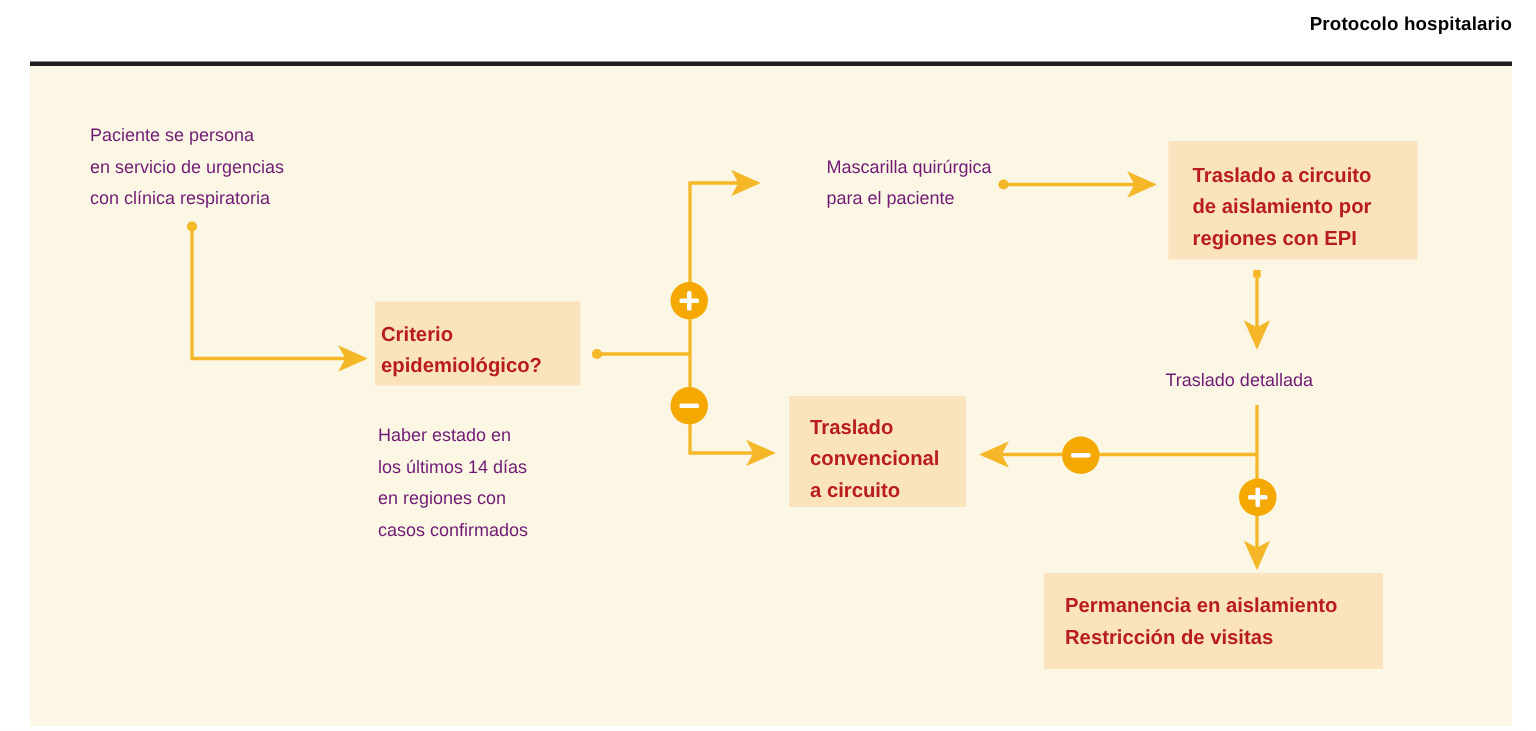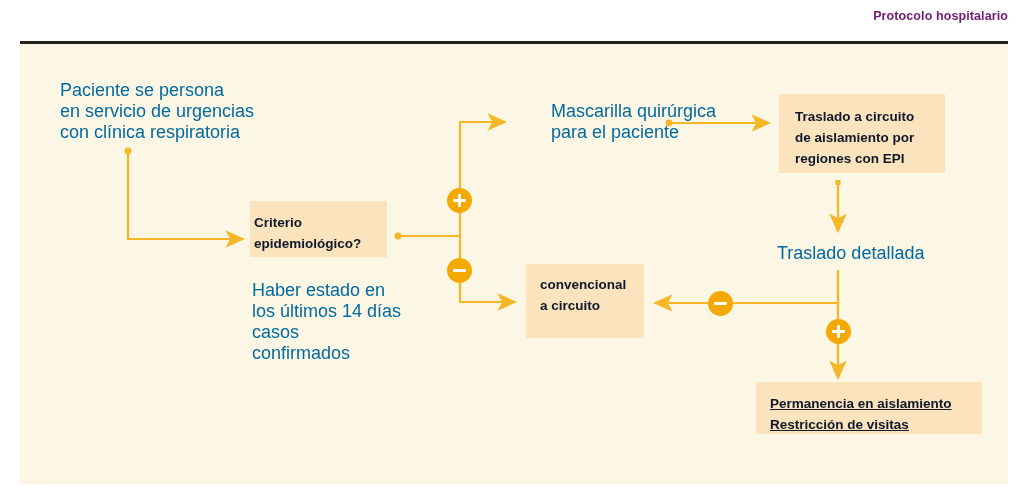--- a/index.html
+++ b/index.html
@@ -1,42 +1,42 @@
 <!DOCTYPE html>
 <html><head>
 <meta charset="utf-8">
 <style>
   html,body{margin:0;padding:0;background:#ffffff;}
   body{width:1024px;height:487px;position:relative;overflow:hidden;
        font-family:"Liberation Sans","DejaVu Sans",sans-serif;}
 
   #header-title{position:absolute;top:9px;right:16px;font-size:12.5px;
-    font-weight:bold;color:#701a75;letter-spacing:.1px;}
+    font-weight:bold;color:#000000;letter-spacing:.1px;}
 
   #canvas{position:absolute;left:20px;top:44px;width:988px;height:440px;
     background:#fbf7e4;}
   #top-rule{position:absolute;left:20px;top:41px;width:988px;height:3px;
     background:#221f1c;}
 
   .svg-layer{position:absolute;left:0;top:0;width:1024px;height:487px;
     pointer-events:none;}
 
   .node{position:absolute;box-sizing:border-box;}
   .boxed{background:#fae3bd;}
-  .txt-bold{font-weight:bold;color:#0f172a;font-size:13.5px;line-height:21px;}
-  .txt-plain{color:#0369a1;font-size:18px;line-height:21px;}
+  .txt-bold{font-weight:bold;color:#b91c1c;font-size:13.5px;line-height:21px;}
+  .txt-plain{color:#701a75;font-size:12px;line-height:21px;}
 
   #n-patient{left:60px;top:80px;width:200px;}
   #n-criterio{left:250px;top:201px;width:137px;height:56px;padding:11px 0 0 4px;}
   #n-haber{left:252px;top:280px;width:150px;}
   #n-mascarilla{left:551px;top:101px;width:180px;}
   #n-epi{left:779px;top:94px;width:166px;height:79px;padding:12px 0 0 16px;}
   #n-convencional{left:526px;top:264px;width:118px;height:74px;padding:10px 0 0 14px;}
   #n-anamnesis{left:777px;top:243px;width:180px;}
-  #n-permanencia{left:756px;top:382px;width:226px;height:52px;padding:11px 0 0 14px;text-decoration:underline;}
+  #n-permanencia{left:696px;top:382px;width:226px;height:64px;padding:11px 0 0 14px;}
 
   .badge{position:absolute;width:25px;height:25px;border-radius:50%;
     background:#f5a800;display:flex;align-items:center;justify-content:center;}
   .badge .bar{position:absolute;background:#ffffff;border-radius:1px;}
   .badge .h{width:13px;height:3.6px;}
   .badge .v{width:3.6px;height:13px;}
   #badge-plus-1{left:447px;top:188px;}
   #badge-minus-1{left:447px;top:258px;}
   #badge-minus-2{left:708px;top:291px;}
   #badge-plus-2{left:826px;top:319px;}
@@ -81,35 +81,37 @@
 </div>
 
 <div class="node boxed txt-bold" id="n-criterio">
   <div>Criterio</div>
   <div>epidemiológico?</div>
 </div>
 
 <div class="node txt-plain" id="n-haber">
   <div>Haber estado en</div>
   <div>los últimos 14 días</div>
+  <div>en regiones con</div>
   <div>casos confirmados</div>
 </div>
 
 <div class="node txt-plain" id="n-mascarilla">
   <div>Mascarilla quirúrgica</div>
   <div>para el paciente</div>
 </div>
 
 <div class="node boxed txt-bold" id="n-epi">
   <div>Traslado a circuito</div>
   <div>de aislamiento por</div>
   <div>regiones con EPI</div>
 </div>
 
 <div class="node boxed txt-bold" id="n-convencional">
+  <div>Traslado</div>
   <div>convencional</div>
   <div>a circuito</div>
 </div>
 
 <div class="node txt-plain" id="n-anamnesis">
   <div>Traslado detallada</div>
 </div>
 
 <div class="node boxed txt-bold" id="n-permanencia">
   <div>Permanencia en aislamiento</div>

